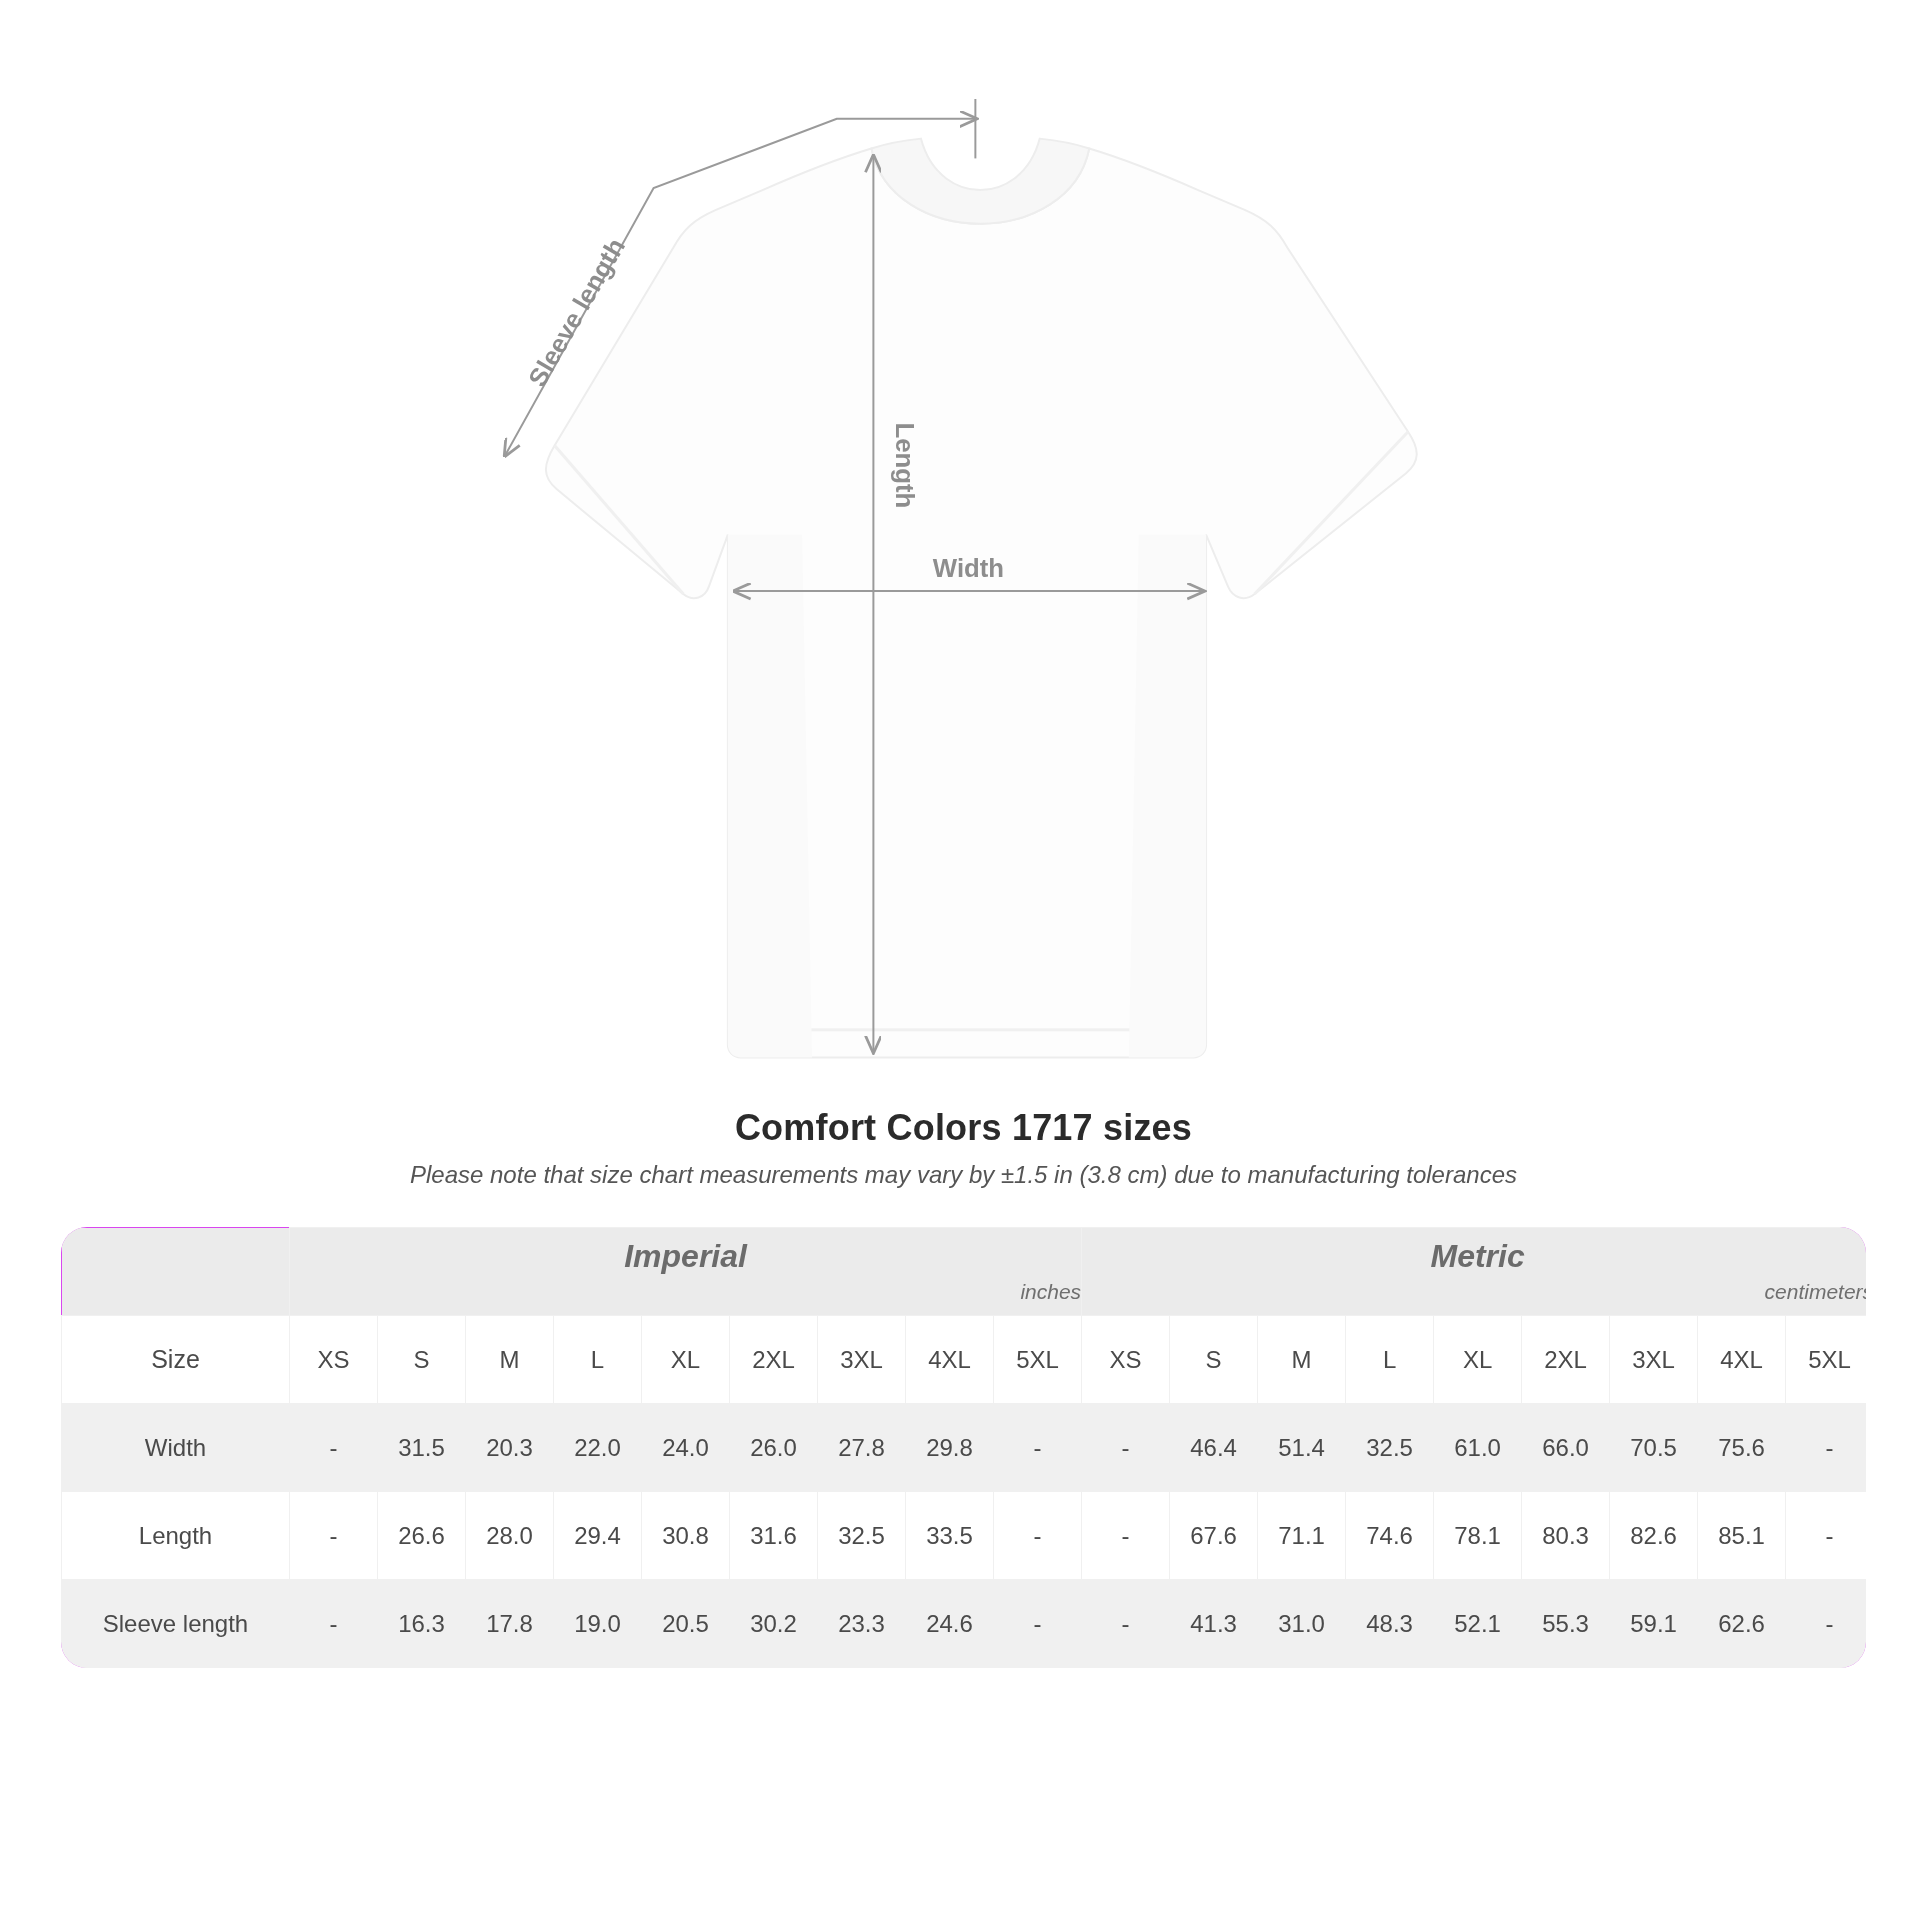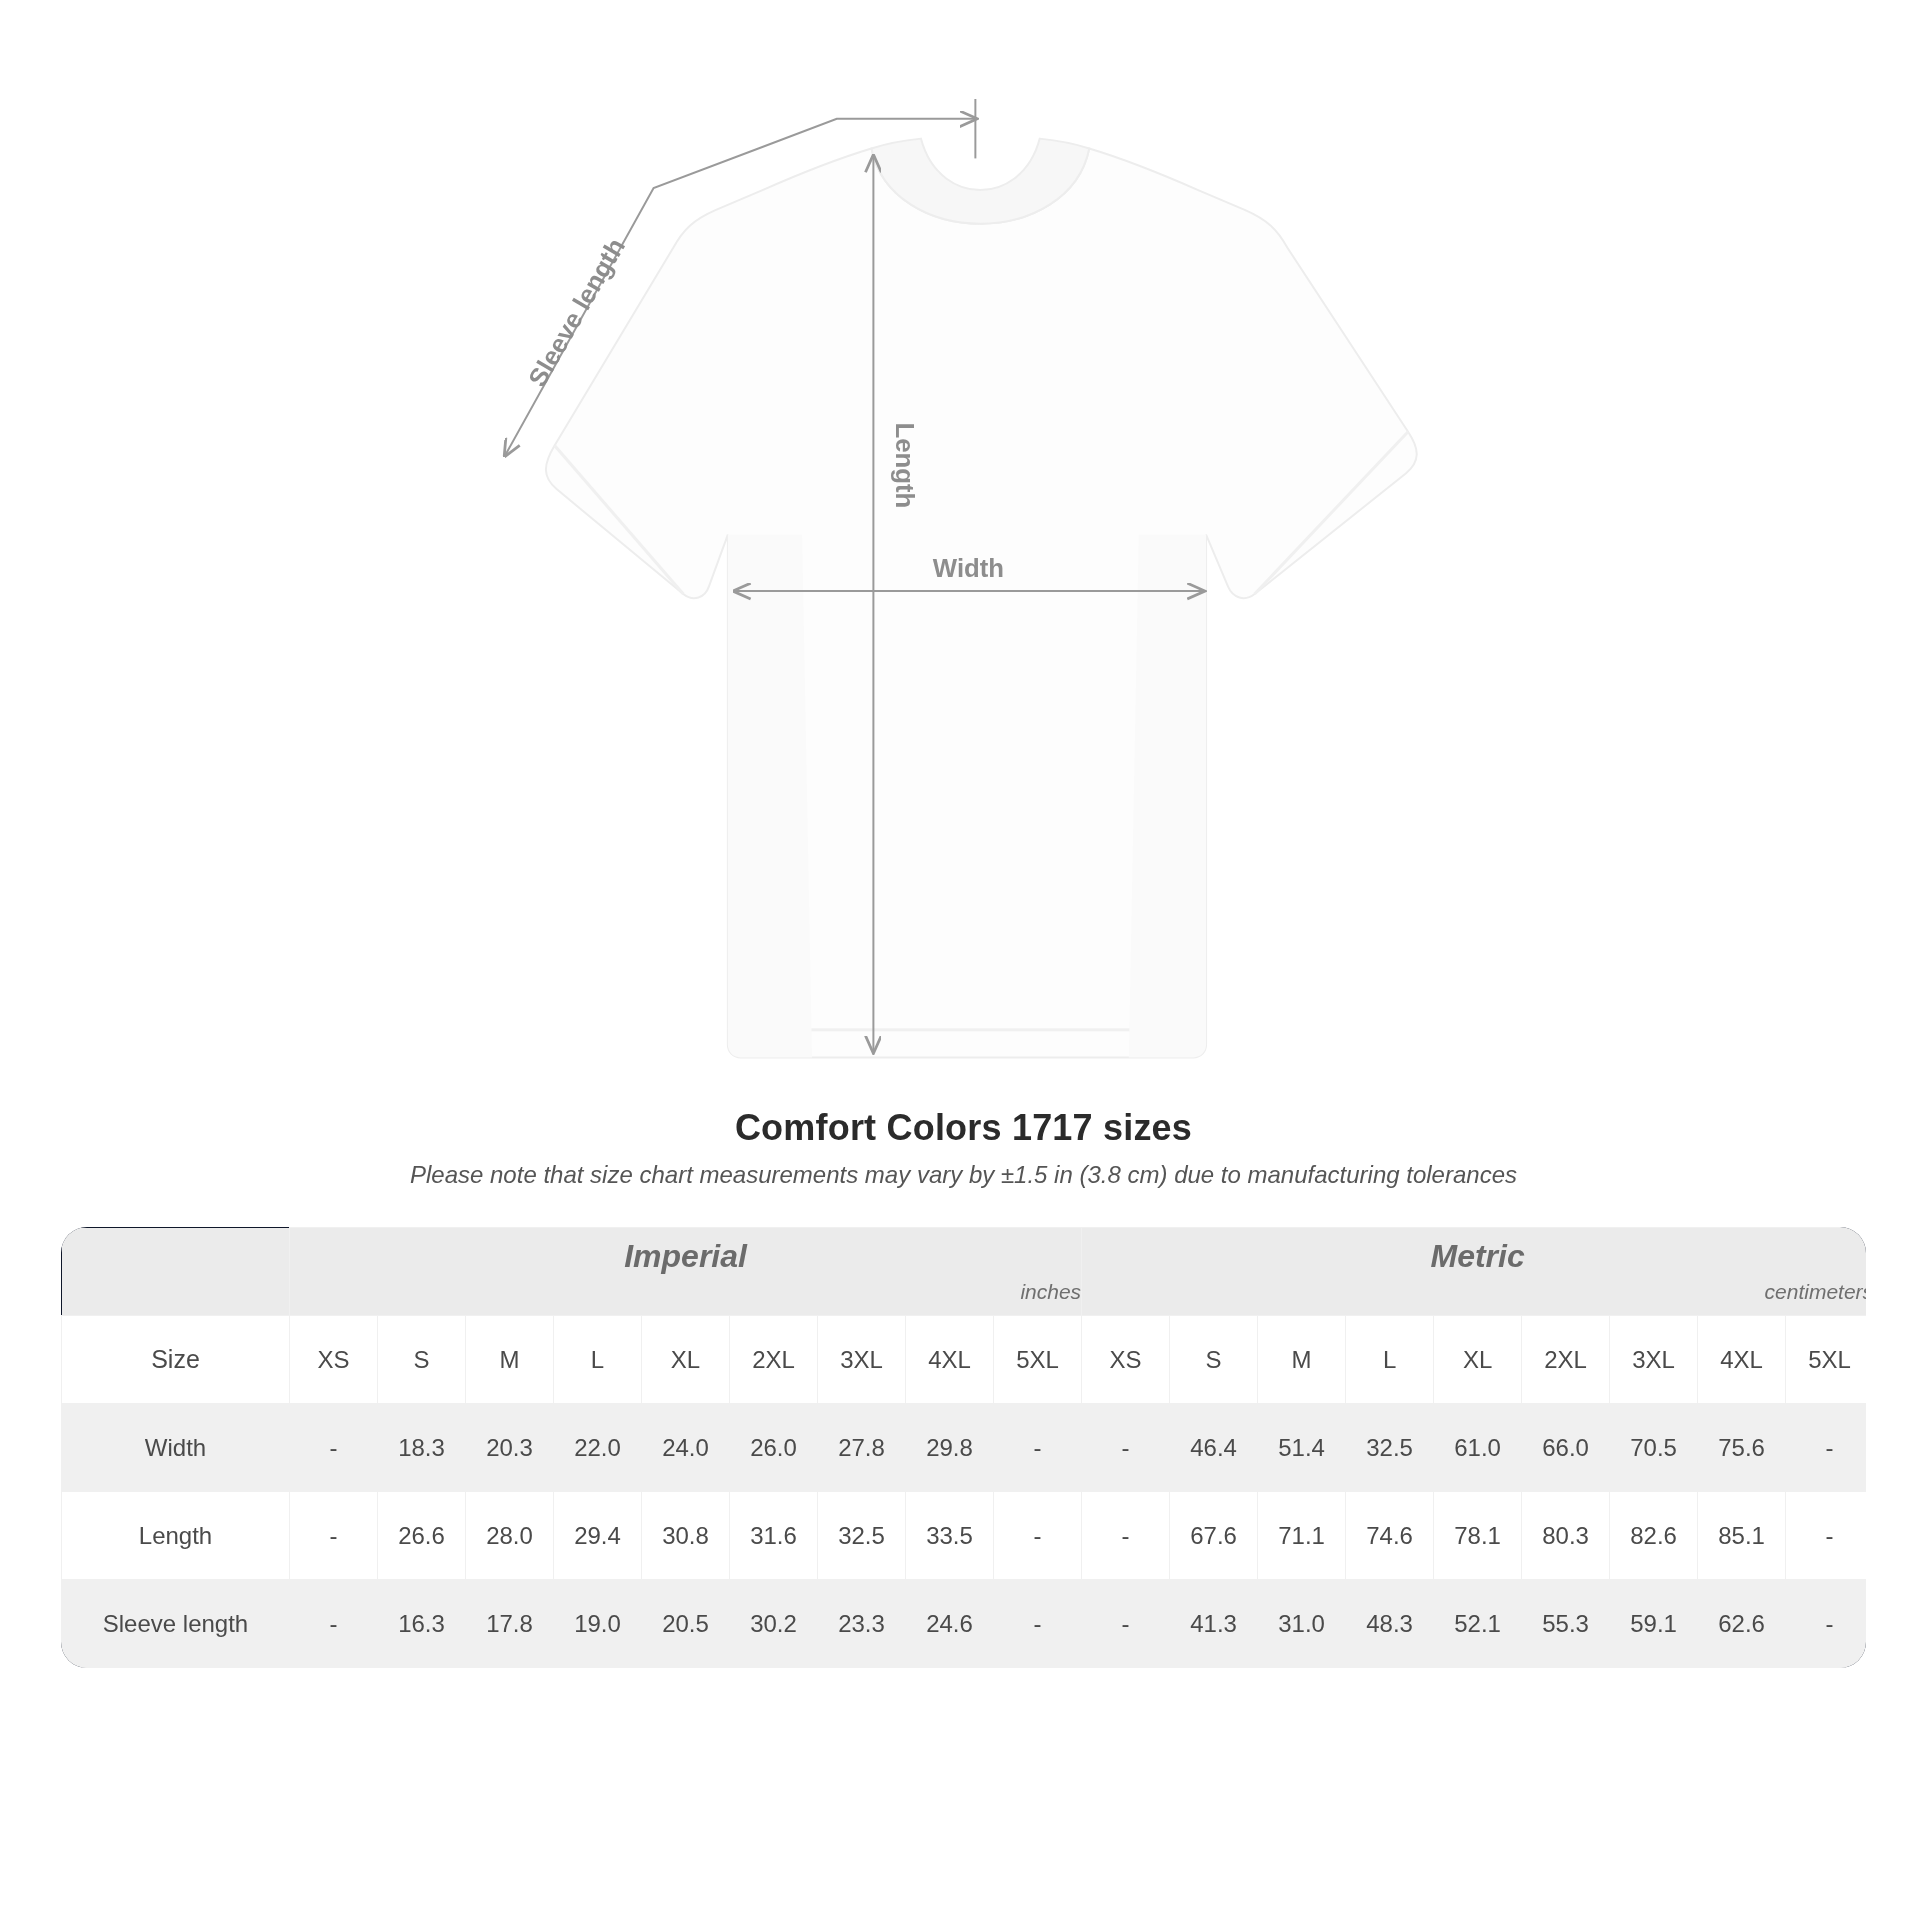--- a/index.html
+++ b/index.html
@@ -48,21 +48,21 @@
     font-style: italic;
     color: #555555;
     margin-top: 12px;
   }
 
   
   .table-wrap {
     margin: 38px 61px 0 61px;
     border-radius: 26px;
     overflow: hidden;
-    background: #0f172a;
+    background: #d946ef;
   }
   table.size-table {
     border-collapse: collapse;
     width: 1804px;
     table-layout: fixed;
   }
   table.size-table td, table.size-table th {
     border: 1px solid #f0f0f0;
     text-align: center;
     font-size: 24px;
@@ -242,21 +242,21 @@
           <td>XL</td>
           <td>2XL</td>
           <td>3XL</td>
           <td>4XL</td>
           <td>5XL</td>
         </tr>
 
         <tr class="shade">
           <td class="rowlabel">Width</td>
           <td>-</td>
-          <td>18.3</td>
+          <td>31.5</td>
           <td>20.3</td>
           <td>22.0</td>
           <td>24.0</td>
           <td>26.0</td>
           <td>27.8</td>
           <td>29.8</td>
           <td>-</td>
           <td>-</td>
           <td>46.4</td>
           <td>51.4</td>

